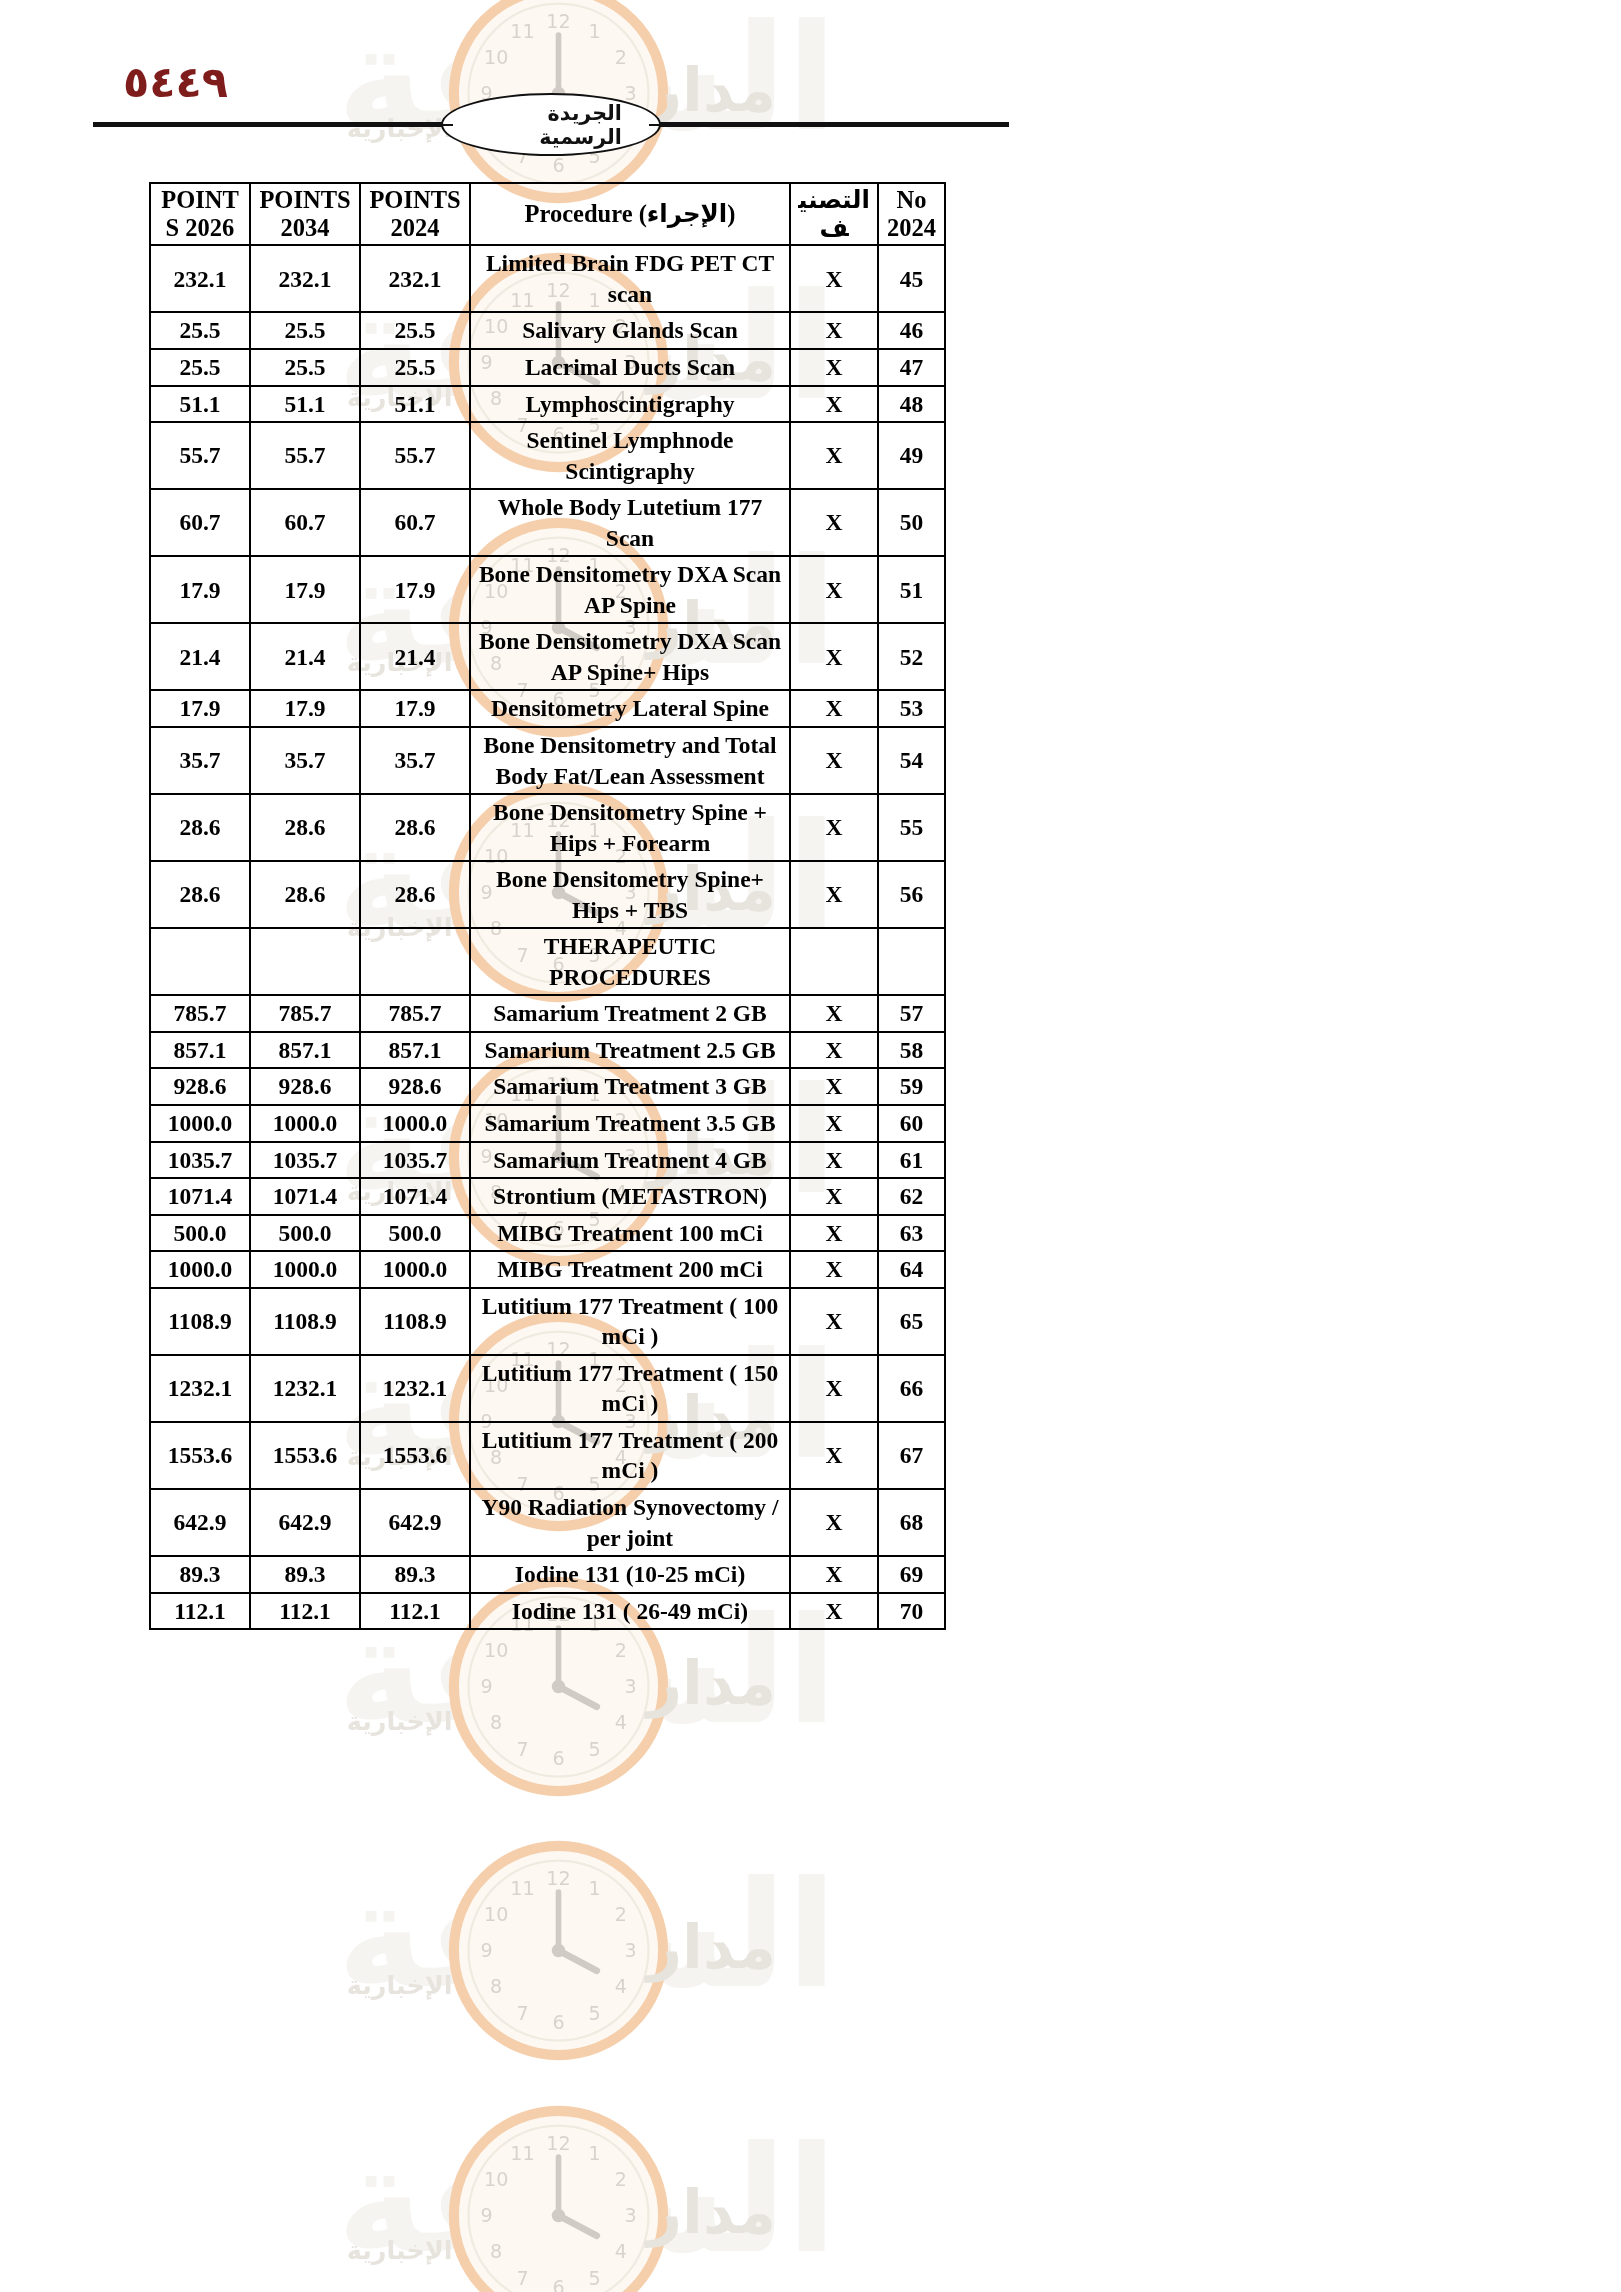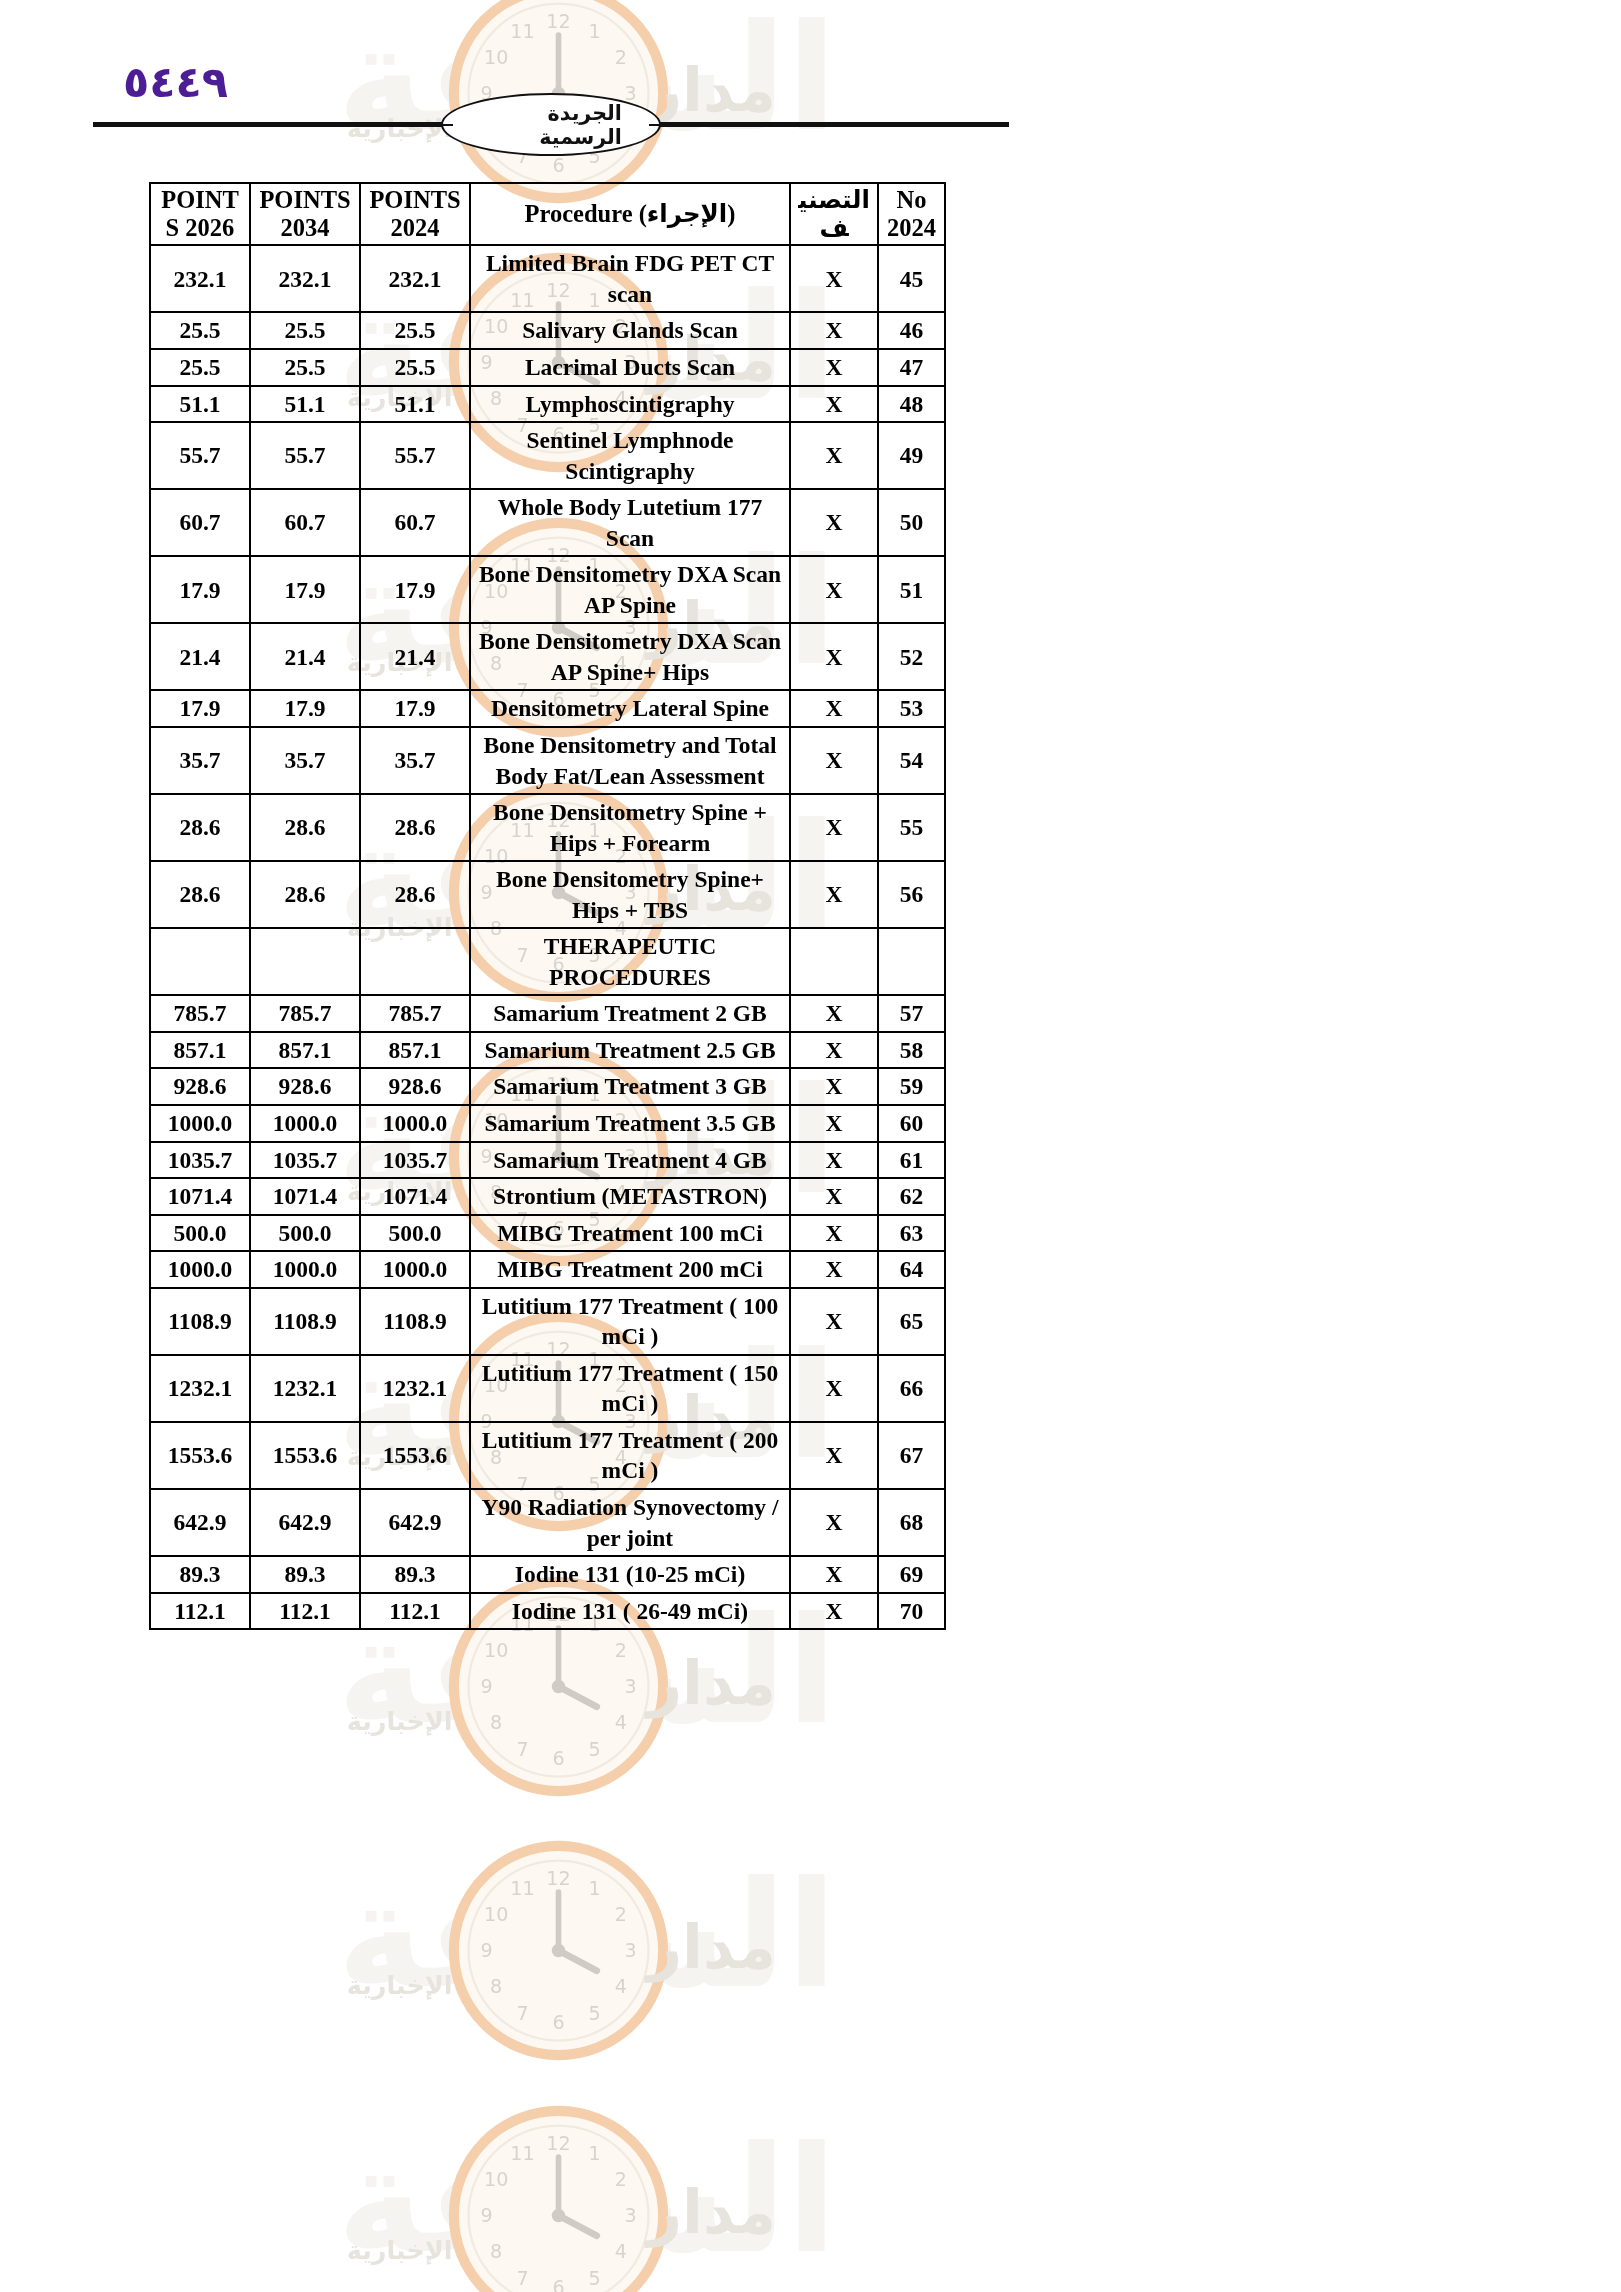--- a/index.html
+++ b/index.html
@@ -27,21 +27,21 @@
   .wm-left{
     position:absolute;left:13.7px;top:157px;
     font-family:"DejaVu Sans",sans-serif;font-weight:bold;
     font-size:25.5px;color:#d0cabf;
   }
 
   
   #page-number{
     position:absolute;left:123px;top:57px;z-index:2;
     font-family:"DejaVu Sans",sans-serif;font-weight:bold;
-    font-size:43px;color:#4c1d95;letter-spacing:3.9px;
+    font-size:43px;color:#7f1d1d;letter-spacing:3.9px;
   }
   #top-rule{
     position:absolute;left:93px;top:122px;width:916px;height:4.9px;
     background:#111;z-index:1;
   }
   #gazette-badge{
     position:absolute;left:441px;top:93px;width:216px;height:59px;z-index:2;
     background:#fff;border:2.9px solid #111;border-radius:50%;
     display:flex;align-items:center;justify-content:center;gap:27px;
     font-family:"DejaVu Sans",sans-serif;font-weight:bold;font-size:20.6px;color:#111;

